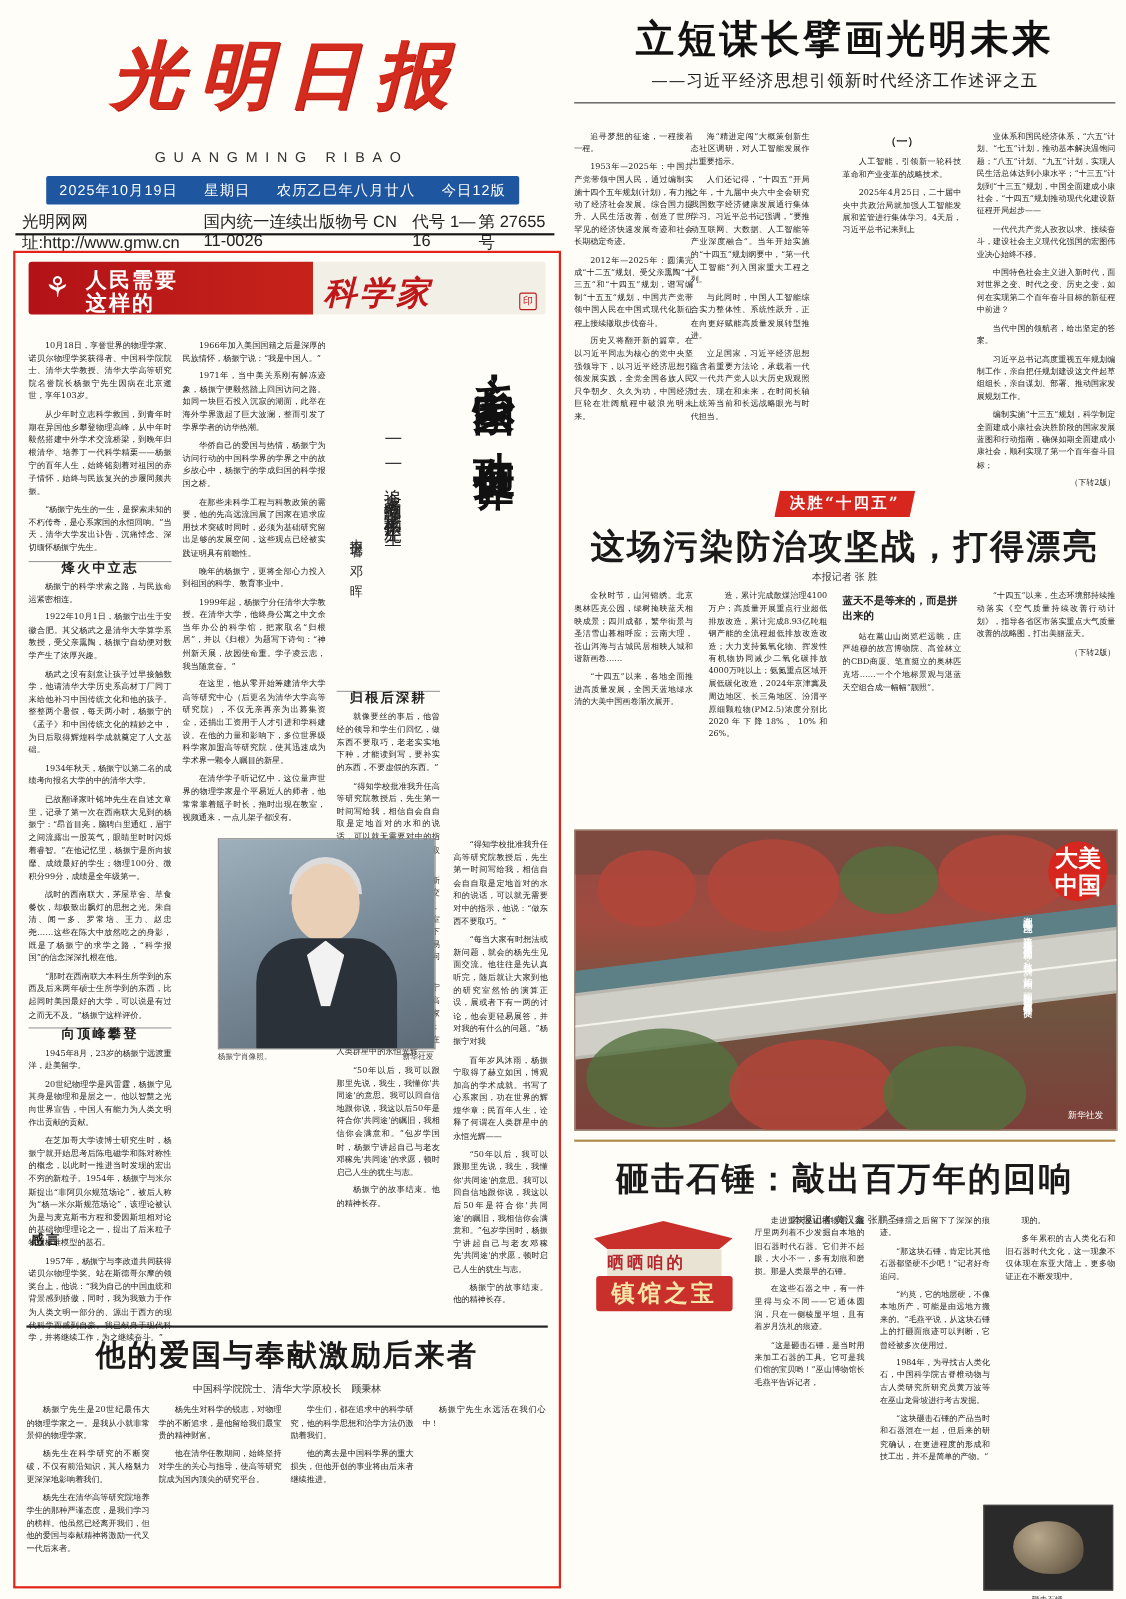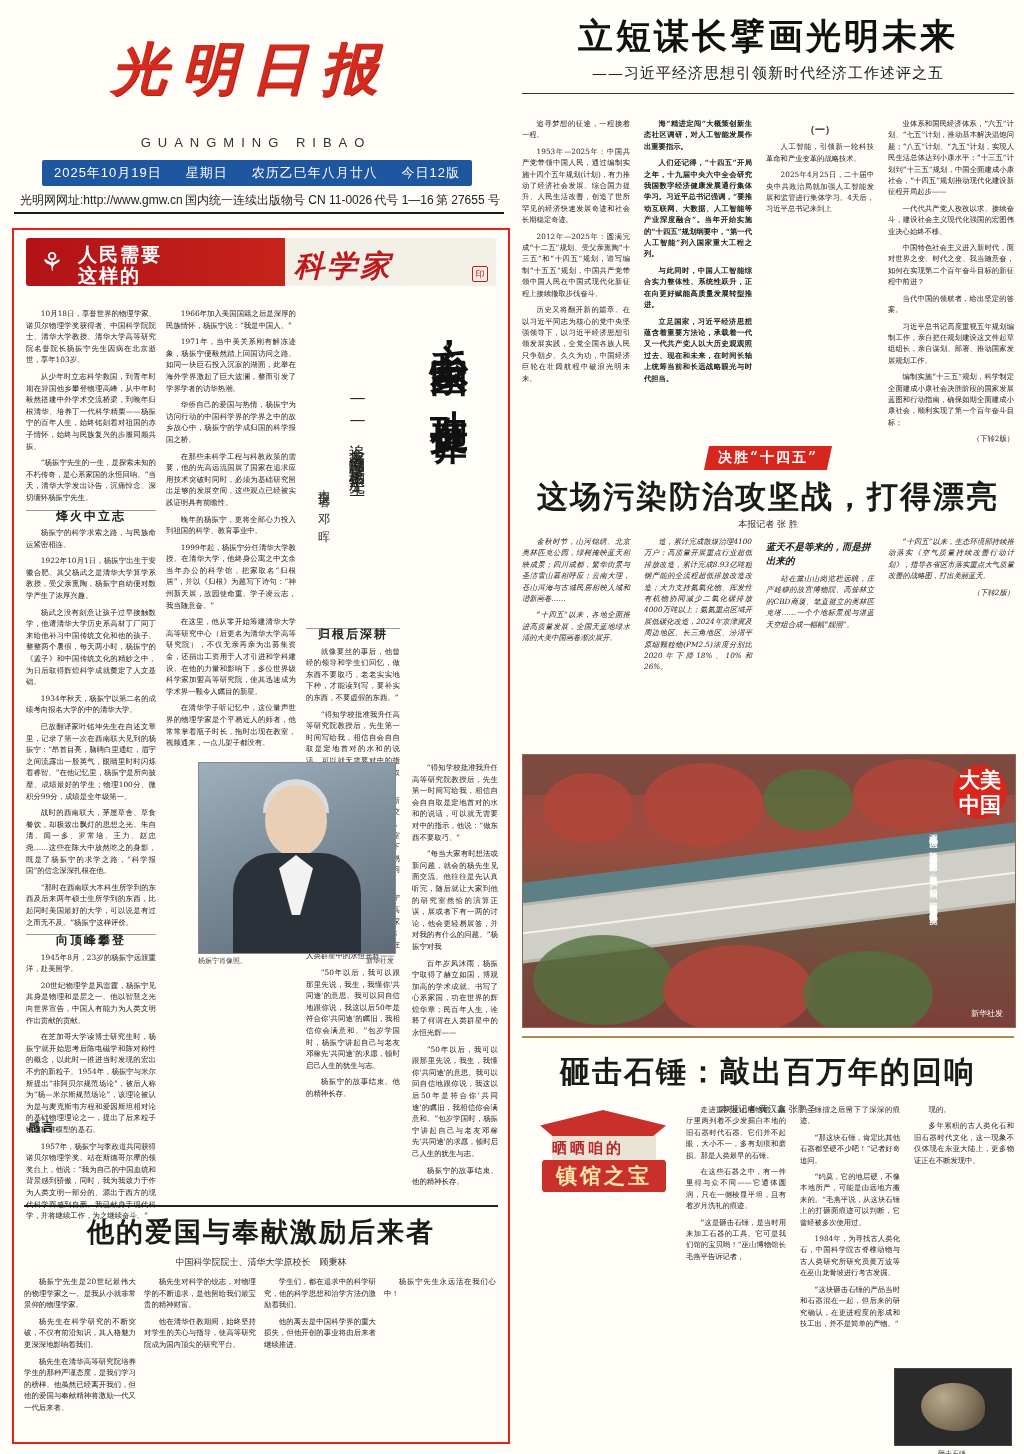--- a/index.html
+++ b/index.html
@@ -9,42 +9,42 @@
     font-family:"DejaVu Serif","Liberation Serif",serif;
     color:#1a1a1a;
     overflow:hidden;
     position:relative;
   }
   .page{position:relative;width:1024px;height:1454px;}
 
   
   .masthead{position:absolute;left:0;top:0;width:512px;height:230px;}
   .logo-cn{
-    position:absolute;left:26px;top:14px;width:450px;height:110px;
+    position:absolute;left:36px;top:14px;width:450px;height:110px;
     font-family:"DejaVu Serif","Liberation Serif",serif;
-    font-size:56px;font-weight:bold;color:#d32b1e;
+    font-size:66px;font-weight:bold;color:#d32b1e;
     letter-spacing:14px;line-height:108px;text-align:center;
     font-style:italic;
     text-shadow:1px 1px 0 #b81d12;
   }
   .logo-pinyin{
     position:absolute;left:0;top:135px;width:512px;text-align:center;
     font-family:"Liberation Sans",sans-serif;
     font-size:13px;letter-spacing:7px;color:#333;
   }
   .mast-bar{
     position:absolute;left:42px;top:160px;width:430px;height:26px;
     background:#1e56a0;color:#fff;border-radius:2px;
     font-family:"Liberation Sans",sans-serif;font-size:13px;
     display:flex;align-items:center;justify-content:space-around;
     letter-spacing:1px;
   }
   .mast-sub{
     position:absolute;left:20px;top:192px;width:480px;
-    font-family:"Liberation Sans",sans-serif;font-size:12px;color:#222;
+    font-family:"Liberation Sans",sans-serif;font-size:15px;color:#222;
     display:flex;justify-content:space-between;
   }
   .mast-rule{position:absolute;left:14px;top:212px;width:490px;height:2px;background:#1a1a1a;}
 
   
   .feature{
     position:absolute;left:12px;top:228px;width:498px;height:1216px;
     border:2px solid #e2231a;box-sizing:border-box;padding:6px;
   }
   .feat-banner{
@@ -168,21 +168,21 @@
   }
   .pol-title{
     position:absolute;left:522px;top:476px;width:492px;text-align:center;
     font-size:31px;font-weight:bold;letter-spacing:2px;
   }
   .pol-by{
     position:absolute;left:522px;top:518px;width:492px;text-align:center;font-size:9px;color:#333;
   }
   .pol-cols{position:absolute;left:522px;top:536px;width:492px;height:210px;}
   .pc{position:absolute;width:108px;font-size:7.3px;line-height:11.4px;text-align:justify;color:#222;}
-  .pc p{margin:0 0 5px 0;text-indent:2em;font-style:italic;}
+  .pc p{margin:0 0 5px 0;text-indent:2em;}
   .pc .sub{text-align:left;text-indent:0;font-weight:bold;font-size:9.5px;margin:4px 0 5px;line-height:14px;}
   .pc .endnote{text-align:right;text-indent:0;}
 
   
   .bridge{
     position:absolute;left:522px;top:754px;width:492px;height:272px;
     background:linear-gradient(180deg,#8e4a46 0%,#a14b3f 30%,#6f5440 60%,#7c3f39 100%);
     overflow:hidden;border:1px solid #8a6a55;
   }
   .bridge .water{
@@ -389,35 +389,35 @@
     <div class="r-rule"></div>
   </div>
 
   <div class="r-cols">
     <div class="rc" style="left:0;top:0;">
       <p>追寻梦想的征途，一程接着一程。</p>
       <p>1953年—2025年：中国共产党带领中国人民，通过编制实施十四个五年规划(计划)，有力推动了经济社会发展。综合国力提升、人民生活改善，创造了世所罕见的经济快速发展奇迹和社会长期稳定奇迹。</p>
       <p>2012年—2025年：圆满完成“十二五”规划、受父亲熏陶“十三五”和“十四五”规划，谱写编制“十五五”规划，中国共产党带领中国人民在中国式现代化新征程上接续辙取步伐奋斗。</p>
       <p>历史又将翻开新的篇章。在以习近平同志为核心的党中央坚强领导下，以习近平经济思想引领发展实践，全党全国各族人民只争朝夕、久久为功，中国经济巨轮在壮阔航程中破浪光明未来。</p>
     </div>
-    <div class="rc" style="left:122px;top:0;font-weight:bold;">
+    <div class="rc" style="left:106px;top:0;">
       <p>海“精进定闯”大概策创新生态社区调研，对人工智能发展作出重要指示。</p>
       <p>人们还记得，“十四五”开局之年，十九届中央六中全会研究我国数字经济健康发展通行集体学习。习近平总书记强调，“要推动互联网、大数据、人工智能等产业深度融合”。当年开始实施的“十四五”规划纲要中，“第一代人工智能”列入国家重大工程之列。</p>
       <p>与此同时，中国人工智能综合实力整体性、系统性跃升，正在向更好赋能高质量发展转型推进。</p>
       <p>立足国家，习近平经济思想蕴含着重要方法论，承载着一代又一代共产党人以大历史观观照过去、现在和未来，在时间长轴上统筹当前和长远战略眼光与时代担当。</p>
     </div>
     <div class="rc" style="left:244px;top:0;">
       <p class="ctr">（一）</p>
       <p>人工智能，引领新一轮科技革命和产业变革的战略技术。</p>
       <p>2025年4月25日，二十届中央中共政治局就加强人工智能发展和监管进行集体学习。4天后，习近平总书记来到上</p>
     </div>
     <div class="rc" style="left:366px;top:0;width:126px;">
       <p>业体系和国民经济体系，“六五”计划、“七五”计划，推动基本解决温饱问题；“八五”计划、“九五”计划，实现人民生活总体达到小康水平；“十三五”计划到“十三五”规划，中国全面建成小康社会，“十四五”规划推动现代化建设新征程开局起步——</p>
       <p>一代代共产党人孜孜以求、接续奋斗，建设社会主义现代化强国的宏图伟业决心始终不移。</p>
-      <p>中国特色社会主义进入新时代，面对世界之变、时代之变、我当随意奋，如何在实现第二个百年奋斗目标的新征程中前进？</p>
+      <p>中国特色社会主义进入新时代，面对世界之变、时代之变、历史之变，如何在实现第二个百年奋斗目标的新征程中前进？</p>
       <p>当代中国的领航者，给出坚定的答案。</p>
       <p>习近平总书记高度重视五年规划编制工作，亲自把任规划建设这文件起草组组长，亲自谋划、部署、推动国家发展规划工作。</p>
       <p>编制实施“十三五”规划，科学制定全面建成小康社会决胜阶段的国家发展蓝图和行动指南，确保如期全面建成小康社会，顺利实现了第一个百年奋斗目标；</p>
       <p class="endnote">（下转2版）</p>
     </div>
   </div>
 
   <div class="pol-tag">
     <span>决胜“十四五”</span>
   </div>

